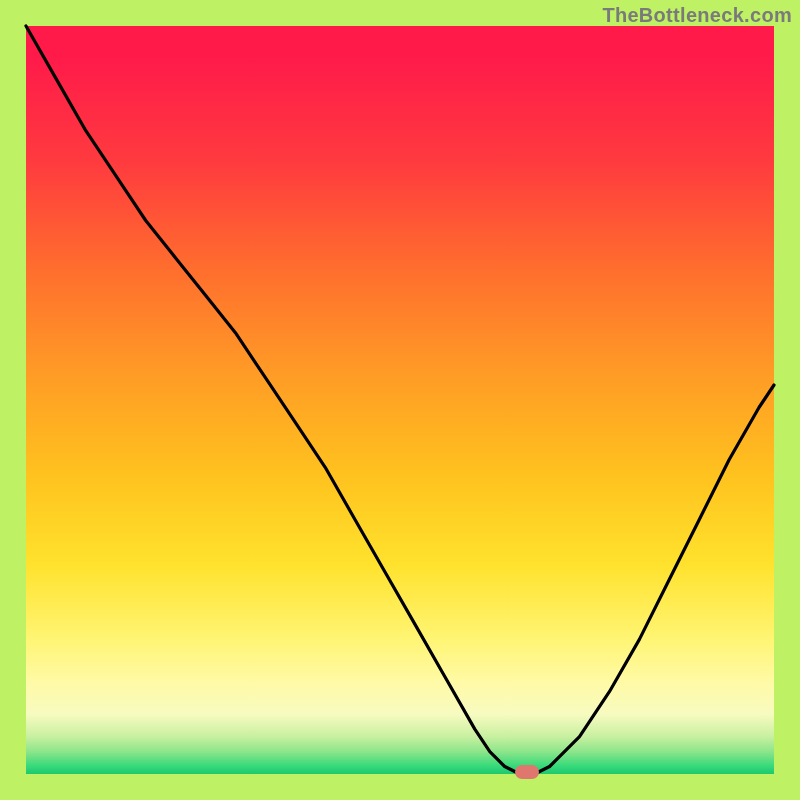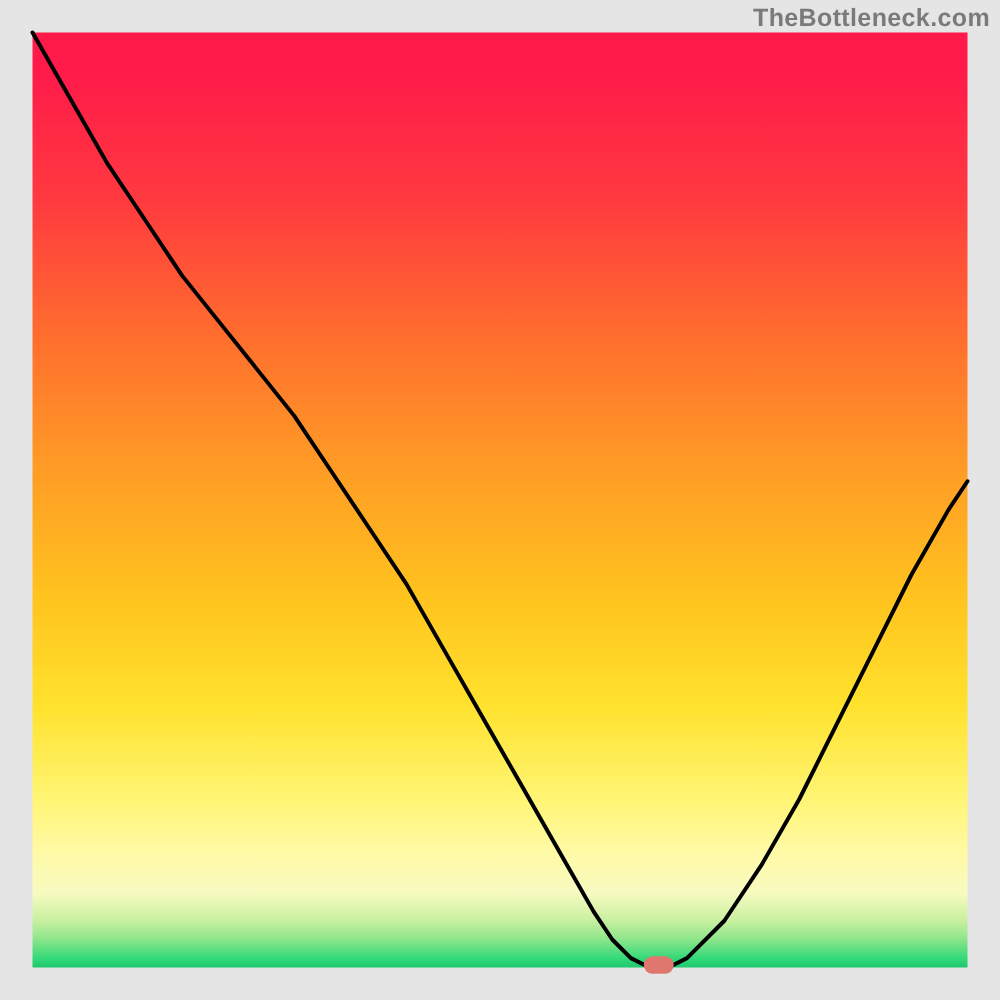--- a/index.html
+++ b/index.html
@@ -10,21 +10,21 @@
     background: #000;
     overflow: hidden;
     font-family: Arial, Helvetica, sans-serif;
   }
   .frame {
     position: absolute;
     left: 0;
     top: 0;
     width: 800px;
     height: 800px;
-    background: #e5e5e5;
+    background: #bef264;
   }
   .plot {
     position: absolute;
     left: 26px;
     top: 26px;
     width: 748px;
     height: 748px;
     background: linear-gradient(to bottom,
       #ff1a4a 0%,
       #ff1a4a 4%,

